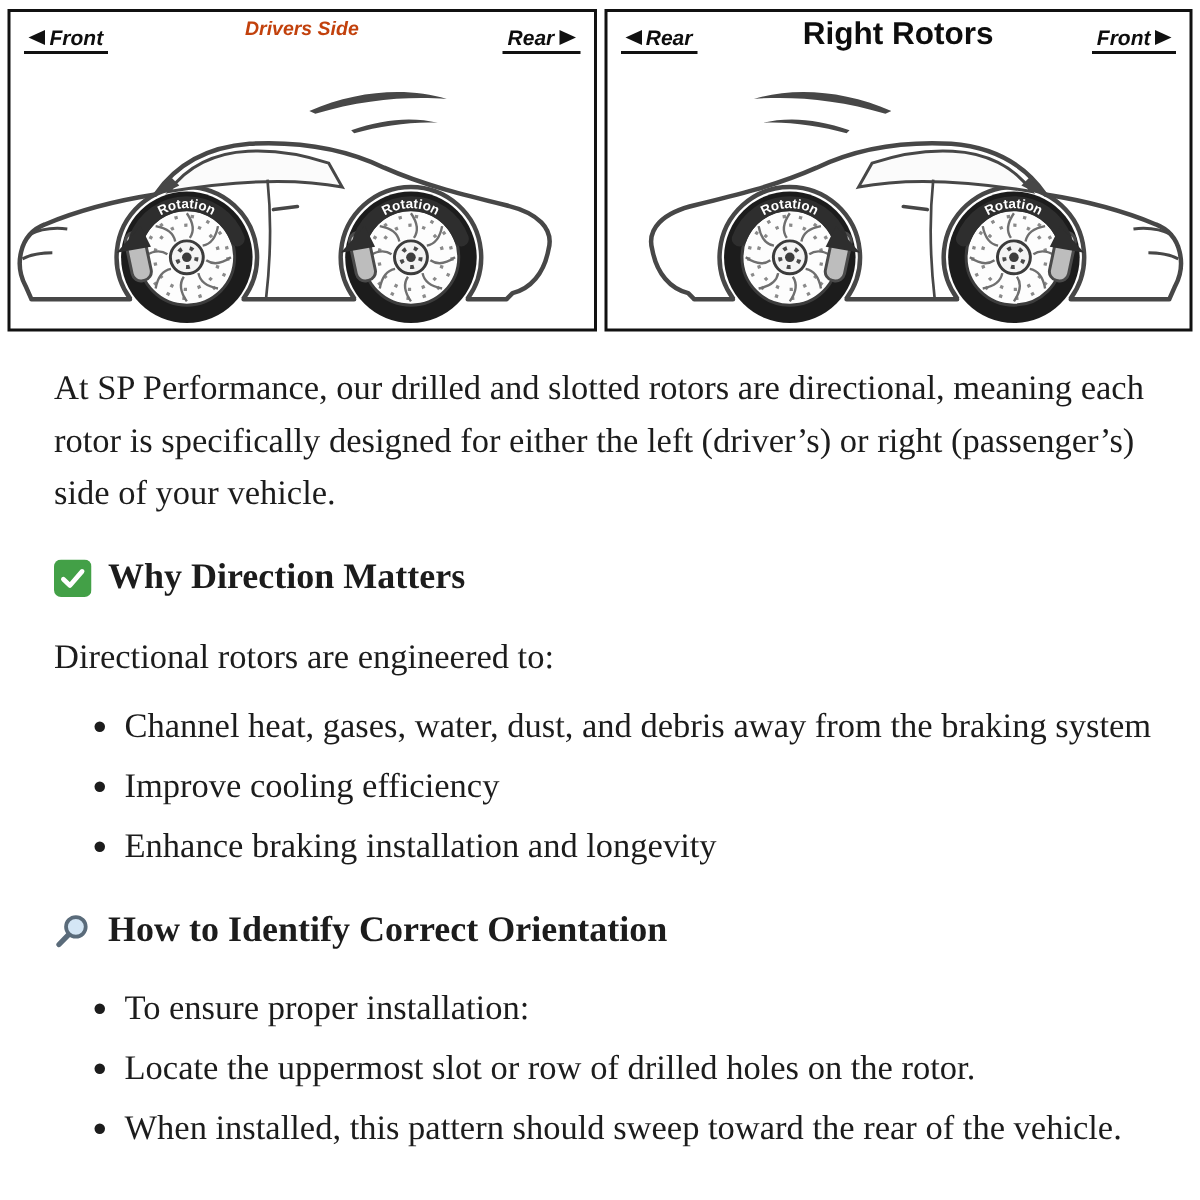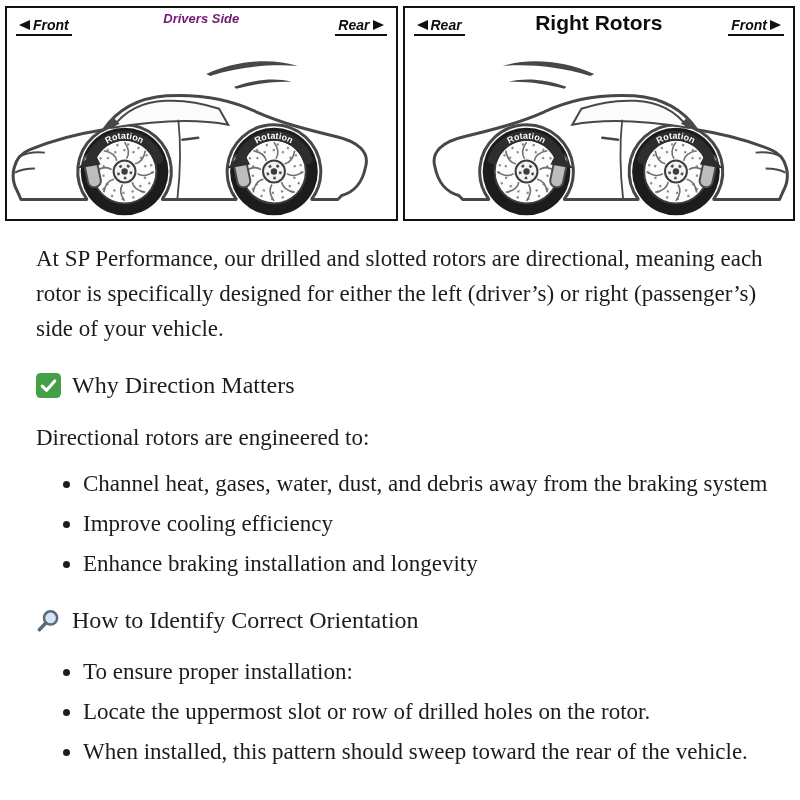--- a/index.html
+++ b/index.html
@@ -4,36 +4,36 @@
 <style>
   *{margin:0;padding:0;box-sizing:border-box}
   html,body{background:#fff}
   body{width:800px;height:800px;overflow:hidden;font-family:"Liberation Serif",serif;color:#1c1c1c}
 
   
   .diagram{display:flex;gap:5px;padding:6px 5px 0 5px}
   .panel{flex:1;border:2px solid #111;background:#fff;overflow:hidden}
   .panel-header{position:relative;height:46px;padding-top:3px}
   .panel-title{font:700 21px "Liberation Sans",sans-serif;text-align:center;line-height:23px;color:#0d0d0d}
-  .panel-subtitle{font:italic 700 13px "Liberation Sans",sans-serif;text-align:center;color:#701a75}
+  .panel-subtitle{font:italic 700 13px "Liberation Sans",sans-serif;text-align:center;color:#c2410c}
   .dir{position:absolute;top:9px;display:flex;align-items:center;gap:3px;
        font:italic 700 14px "Liberation Sans",sans-serif;color:#0d0d0d;
        border-bottom:2.5px solid #111;padding:0 3px 1px 3px}
   .dir.left{left:9px}
   .dir.right{right:9px}
   .tri-l{width:0;height:0;border-top:5px solid transparent;border-bottom:5px solid transparent;border-right:11px solid #111}
   .tri-r{width:0;height:0;border-top:5px solid transparent;border-bottom:5px solid transparent;border-left:11px solid #111}
   .car-svg{display:block;width:100%;height:auto}
   .rot-text{font:700 9px "Liberation Sans",sans-serif;fill:#fff;letter-spacing:.4px}
 
   
   .article{padding:20px 28px 0 36px}
   .article p{font-size:23px;line-height:35px;margin:0 0 12px;max-width:742px}
-  h2{font-size:24px;line-height:30px;margin:24px 0 20px;display:flex;align-items:center;gap:11px;font-weight:400}
-  h2.regular{font-weight:400}
+  h2{font-size:24px;line-height:30px;margin:24px 0 20px;display:flex;align-items:center;gap:11px;font-weight:700}
+  h2.regular{font-weight:700}
   .icon{width:25px;height:25px;flex:none;display:inline-block}
   ul{margin:0 0 8px 0;padding-left:47px;list-style:disc}
   li{font-size:23px;line-height:34px;margin-bottom:6px;max-width:700px}
 </style>
 </head>
 <body>
 
 <svg width="0" height="0" style="position:absolute" aria-hidden="true">
   <defs>
     <g id="rotor">

